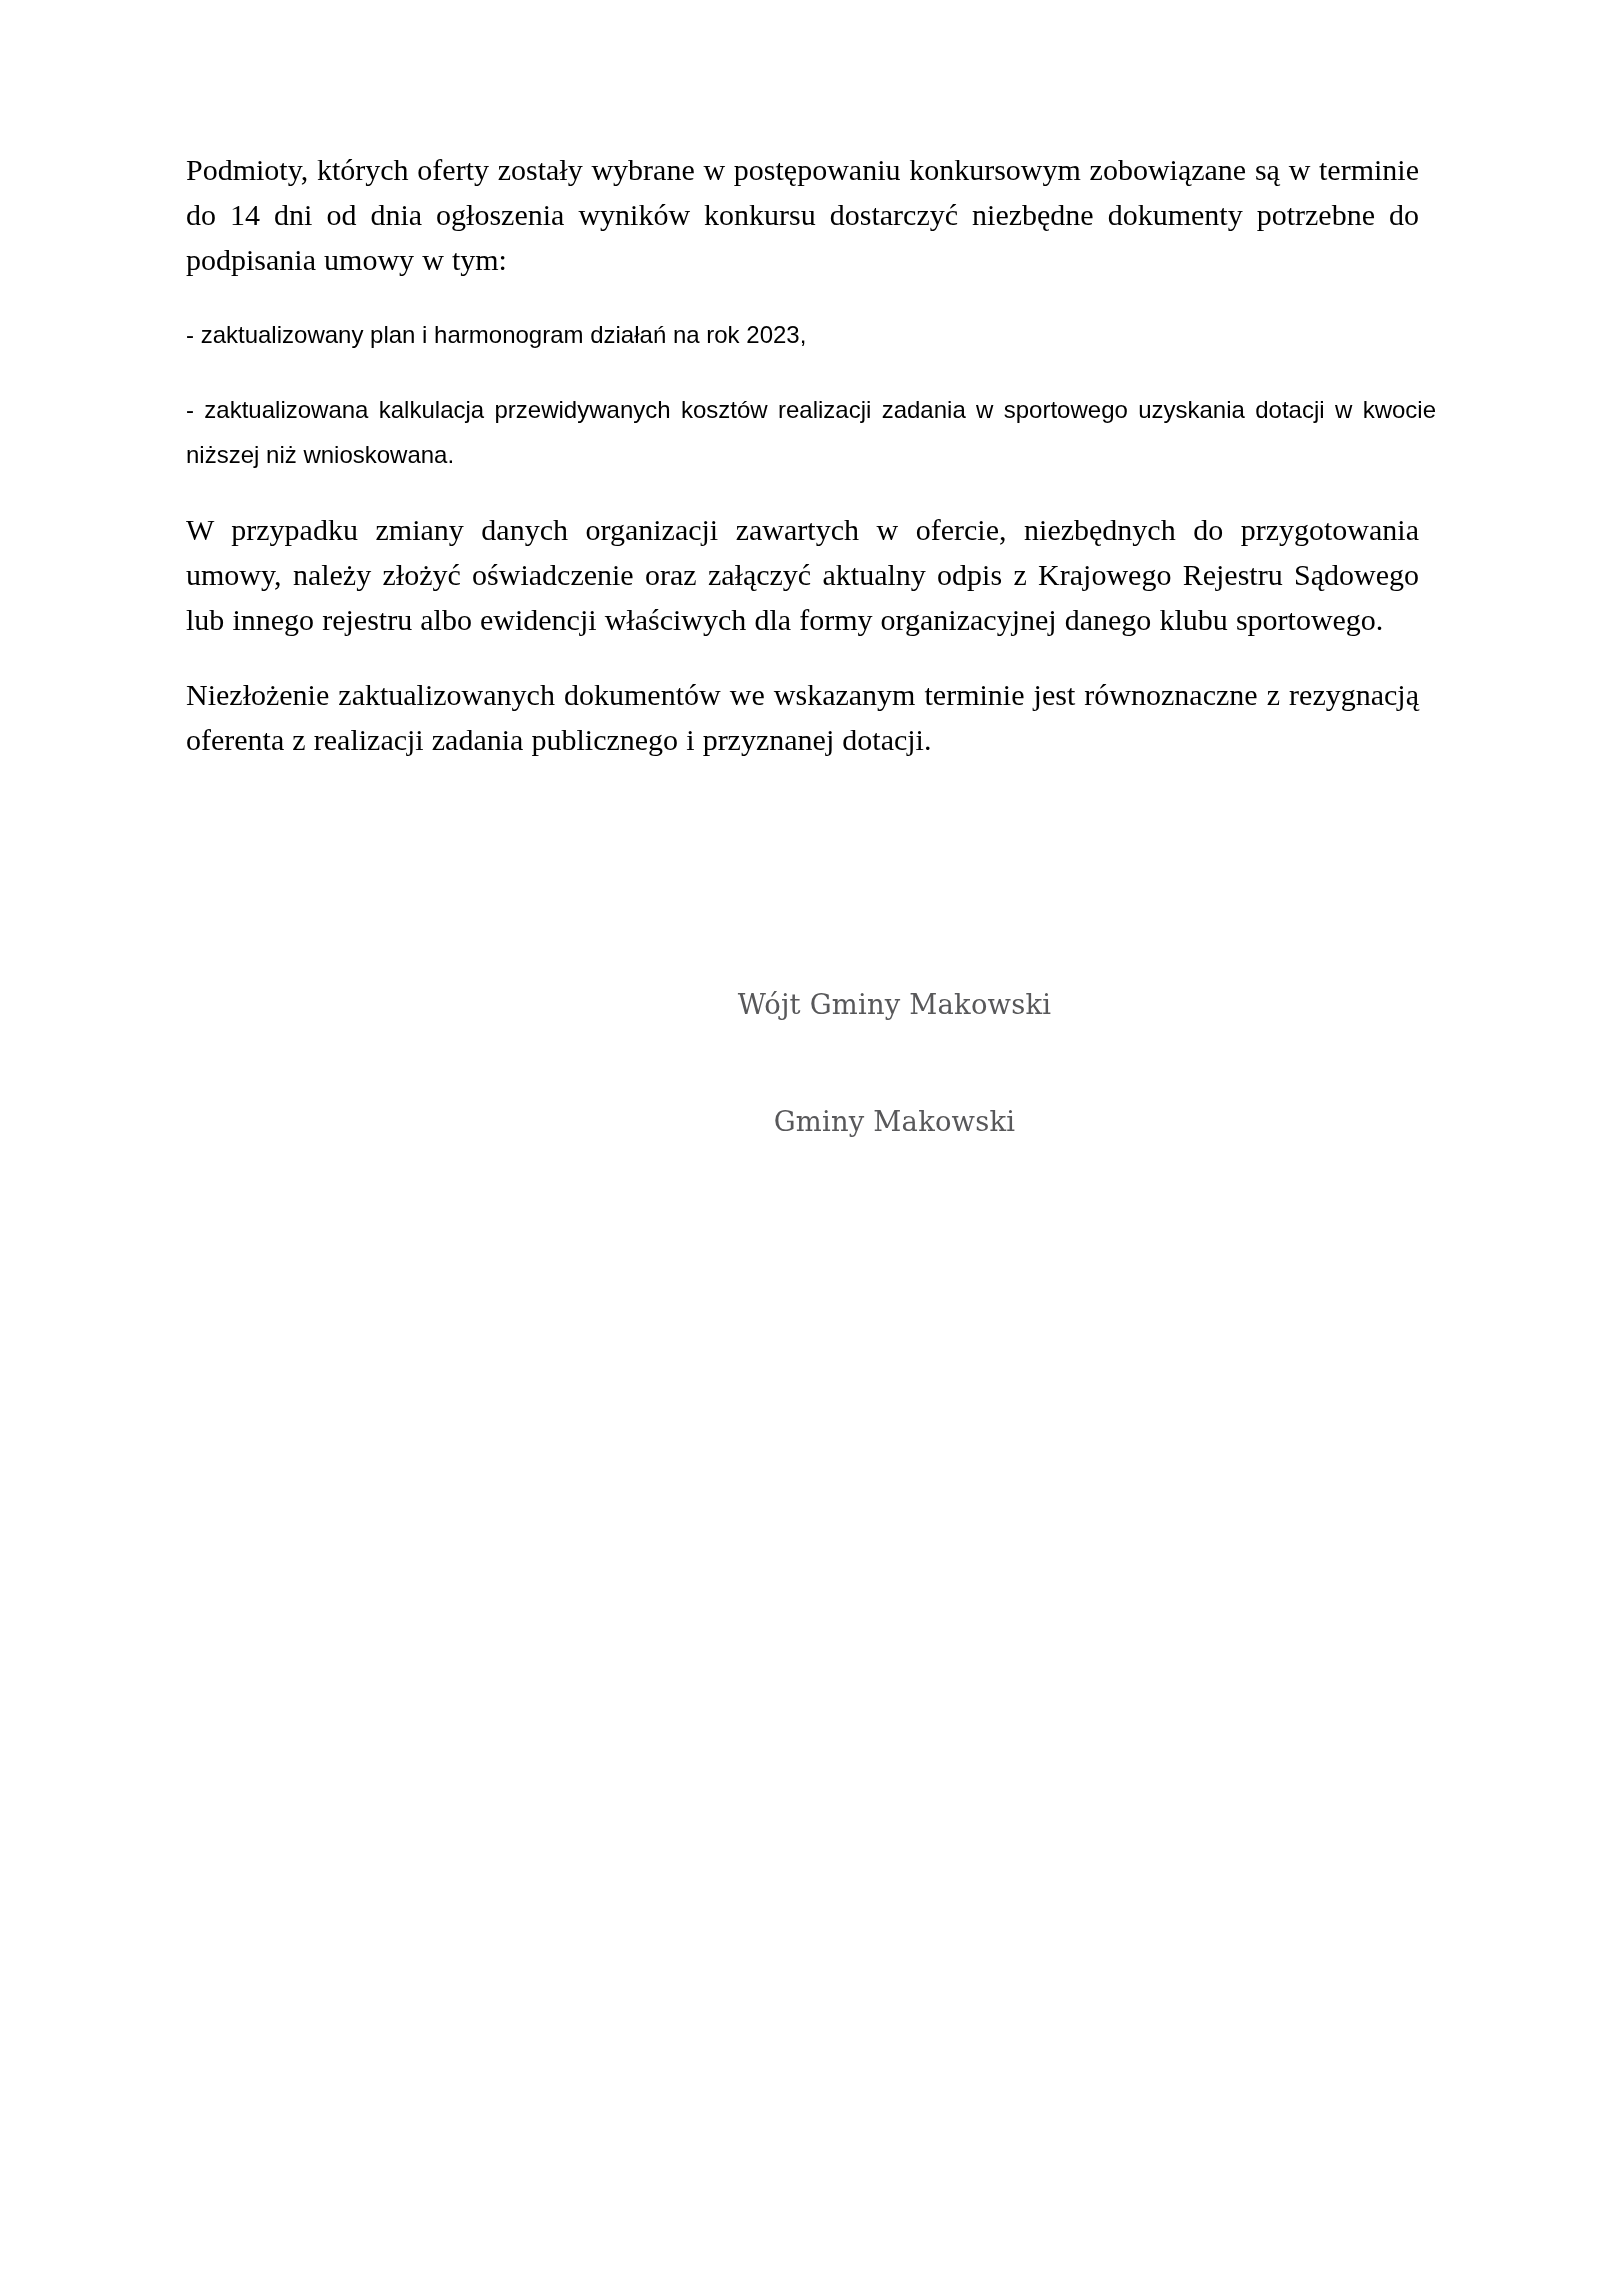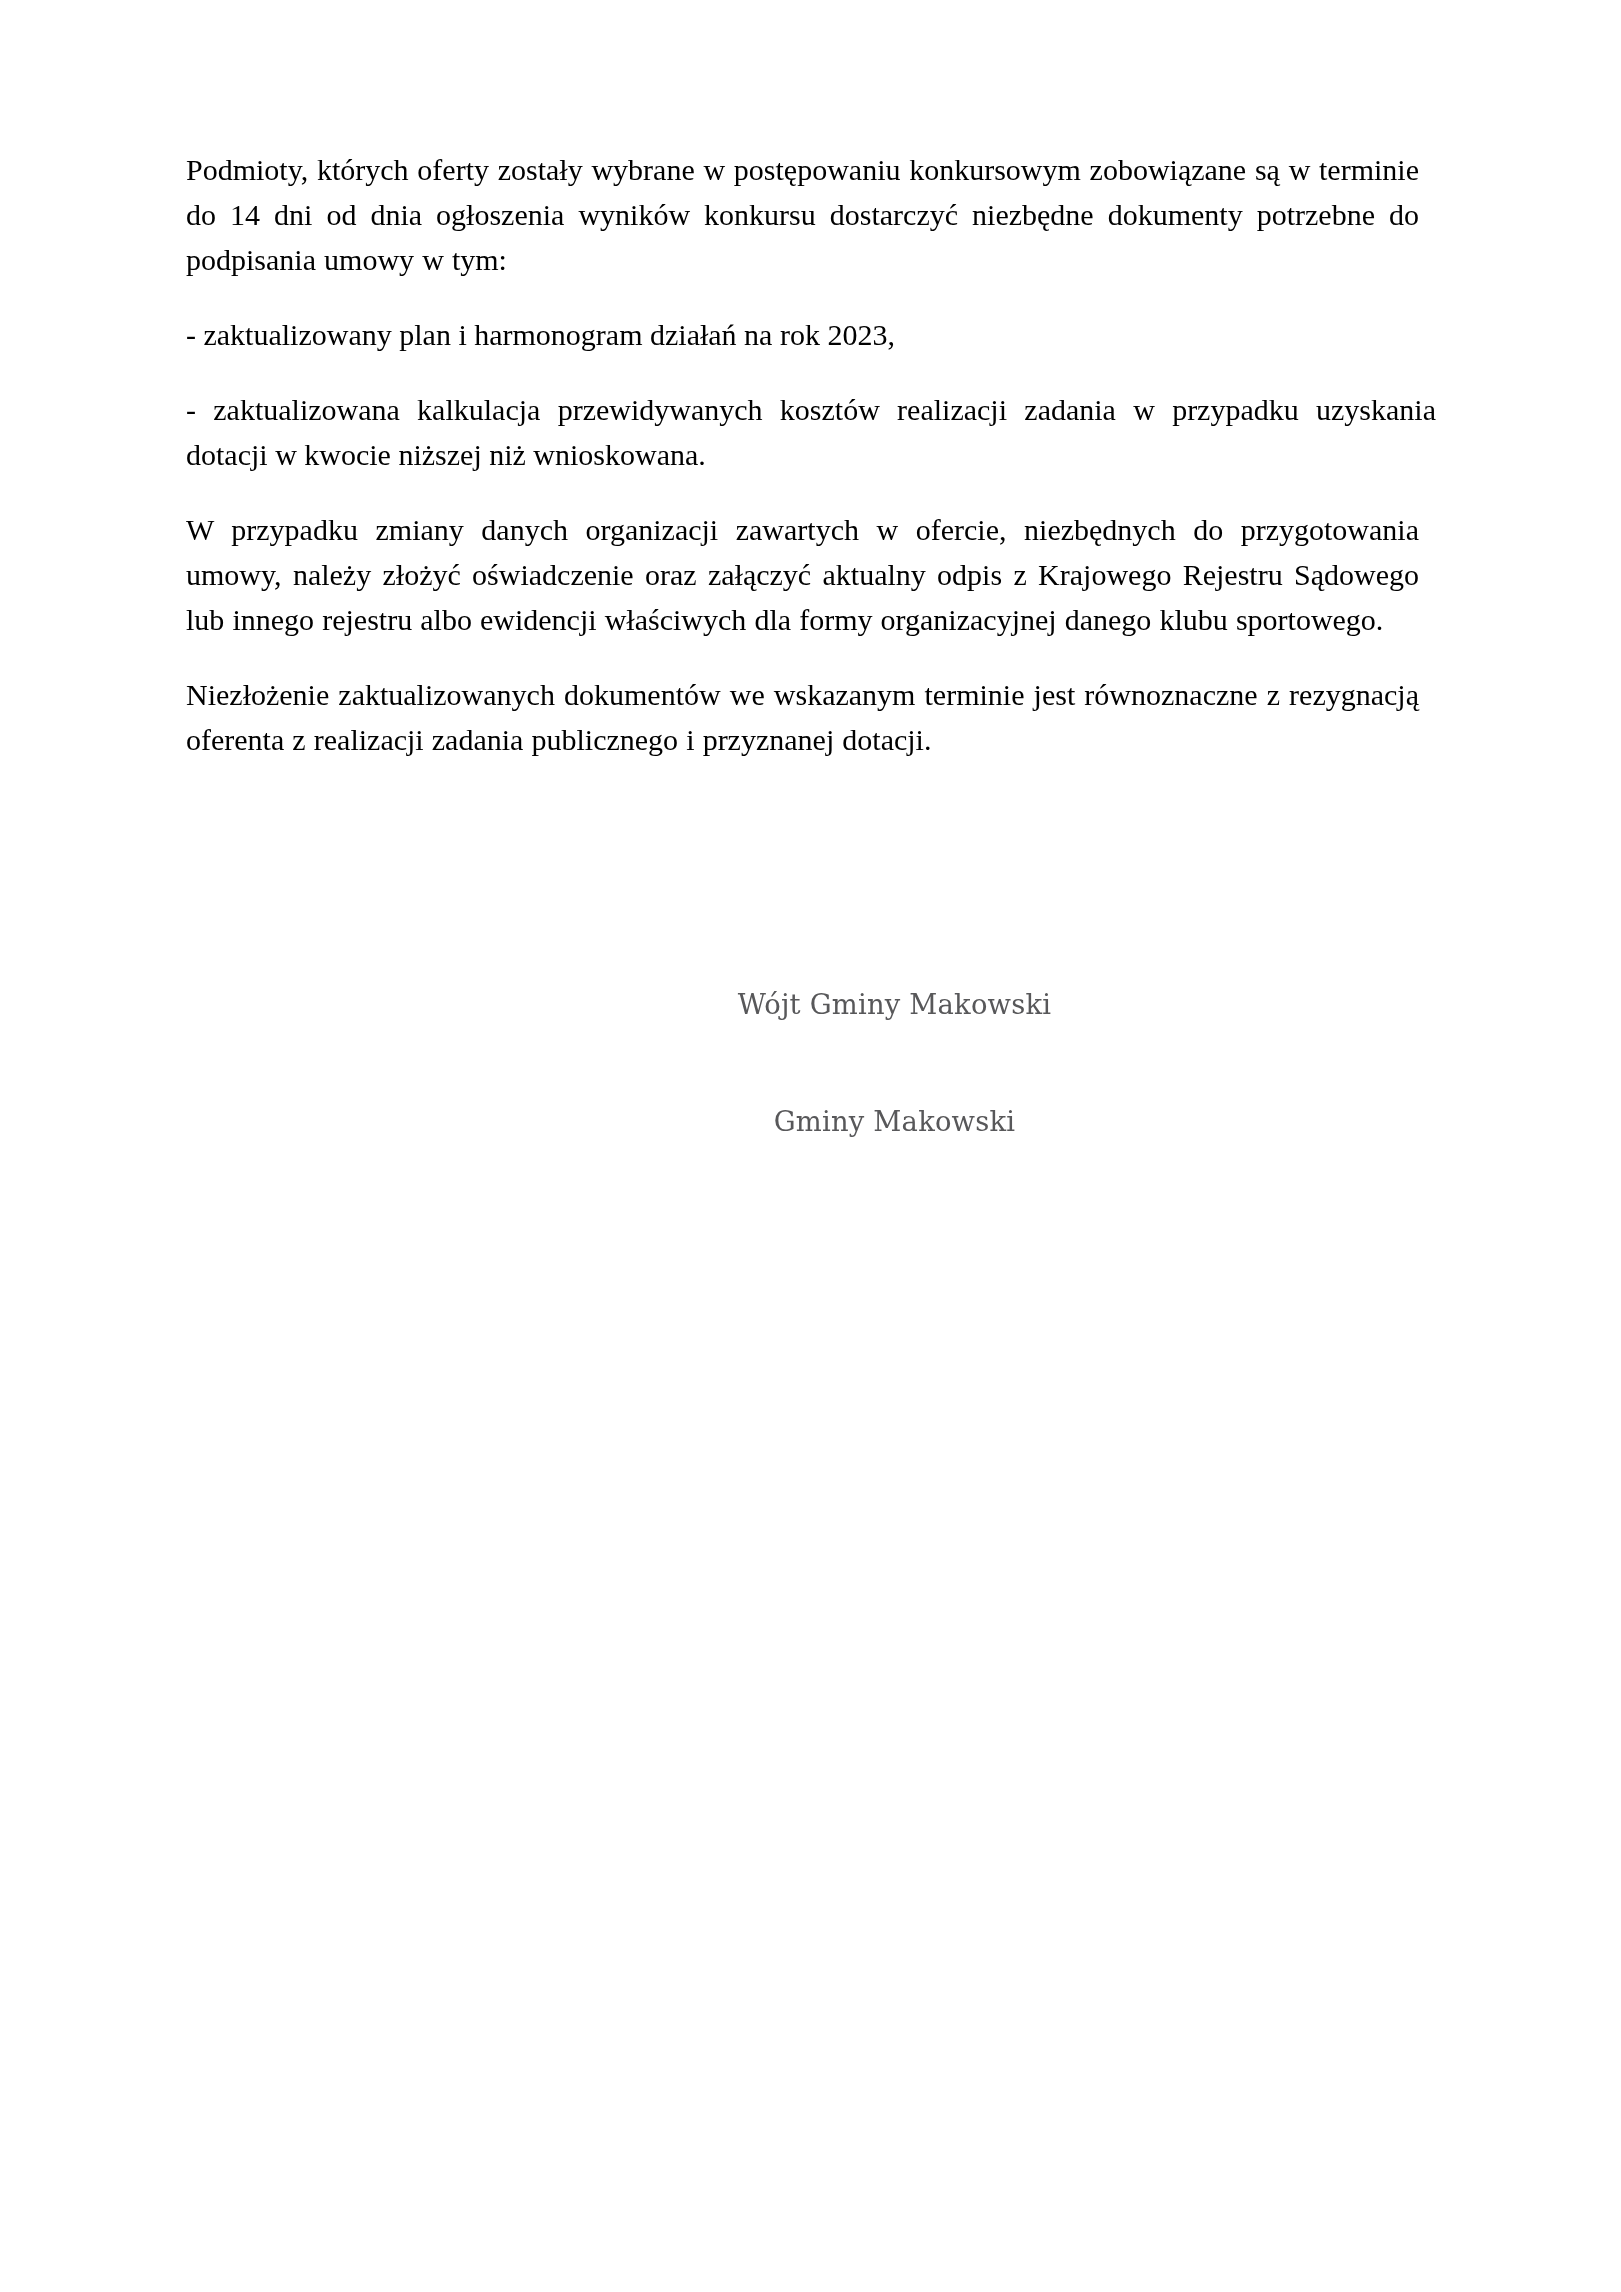--- a/index.html
+++ b/index.html
@@ -32,22 +32,22 @@
     line-height: 45px;
     color: #000000;
     text-align: justify;
     text-justify: inter-word;
     margin: 0 17px 30px 0;
     hyphens: none;
     word-spacing: 0.02em;
   }
 
   .bullet-line {
-    font-family: Liberation Serif, serif;
-    font-size: 30px;
+    font-family: Liberation Sans, sans-serif;
+    font-size: 24px;
     line-height: 45px;
     color: #000000;
     text-align: justify;
     text-justify: inter-word;
     margin: 0 0 30px 0;
   }
 
   .bullet-line.spaced-dash {
     
   }
@@ -78,21 +78,21 @@
 <body>
 
 <div class="page">
 
   <div class="content">
 
     <p class="para">Podmioty, których oferty zostały wybrane w postępowaniu konkursowym zobowiązane są w terminie do 14 dni od dnia ogłoszenia wyników konkursu dostarczyć niezbędne dokumenty potrzebne do podpisania umowy w tym:</p>
 
     <p class="bullet-line spaced-dash">-   zaktualizowany plan i harmonogram działań na rok 2023,</p>
 
-    <p class="bullet-line">- zaktualizowana kalkulacja przewidywanych kosztów realizacji zadania w przypadku uzyskania dotacji w kwocie niższej niż wnioskowana.</p>
+    <p class="bullet-line">- zaktualizowana kalkulacja przewidywanych kosztów realizacji zadania w sportowego uzyskania dotacji w kwocie niższej niż wnioskowana.</p>
 
     <p class="para">W przypadku zmiany danych organizacji zawartych w ofercie, niezbędnych do przygotowania umowy, należy złożyć oświadczenie oraz załączyć aktualny odpis z Krajowego Rejestru Sądowego lub innego rejestru albo ewidencji właściwych dla formy organizacyjnej danego klubu sportowego.</p>
 
     <p class="para">Niezłożenie zaktualizowanych dokumentów we wskazanym terminie jest równoznaczne z rezygnacją oferenta z realizacji zadania publicznego i przyznanej dotacji.</p>
 
   </div>
 
   <div class="signature-block">
     <p class="sig-line">Wójt Gminy Makowski</p>
     <div class="sig-gap"></div>

